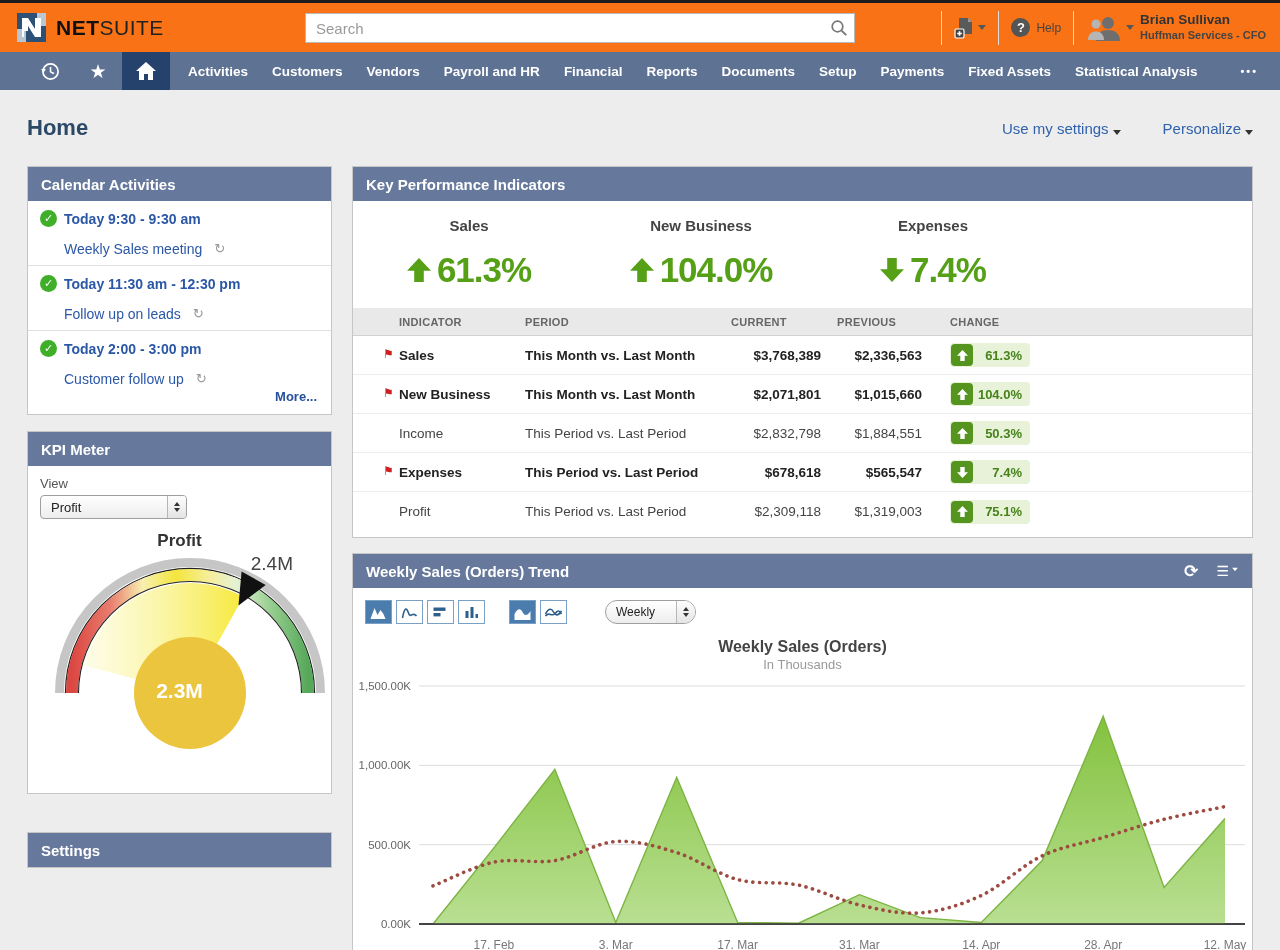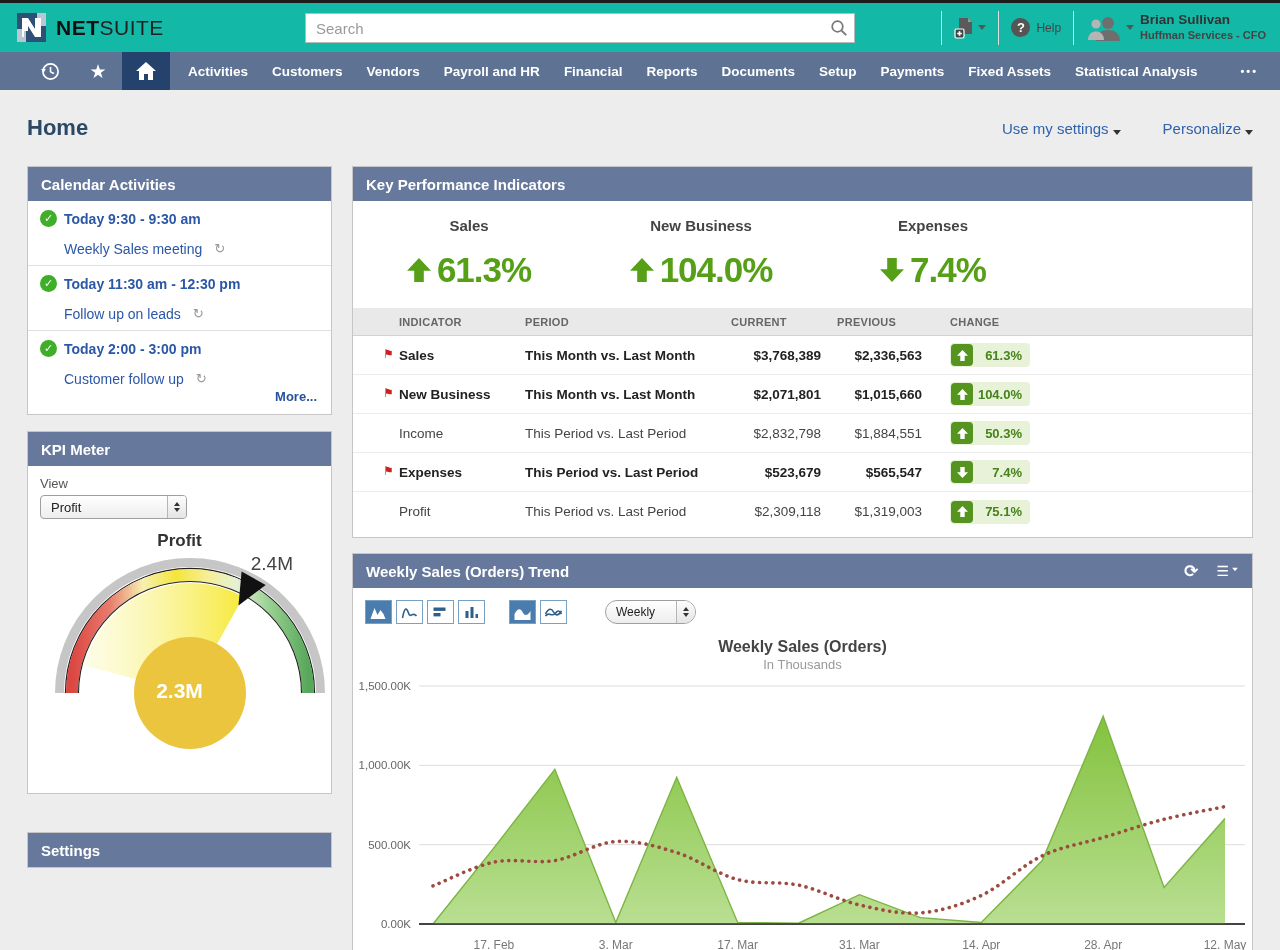--- a/index.html
+++ b/index.html
@@ -2,21 +2,21 @@
 <html><head>
 <meta charset="utf-8">
 <style>
   * { margin:0; padding:0; box-sizing:border-box; }
   html,body { background:#ededed; }
   body { font-family:"Liberation Sans","DejaVu Sans",sans-serif; }
   #app { position:relative; width:1280px; height:950px; background:#ededed; overflow:hidden; }
 
   
   .topstrip { height:3px; background:#1c1c1c; }
-  .hdr { height:49px; background:#14b8a6; display:flex; align-items:center; position:relative; }
+  .hdr { height:49px; background:#f97316; display:flex; align-items:center; position:relative; }
   .brand { display:flex; align-items:center; gap:9px; padding-left:16px; width:290px; }
   .brand-name { font-size:21px; letter-spacing:.5px; color:#111; }
   .brand-name b { font-weight:bold; }
   .brand-name span.lt { font-weight:normal; color:#222; }
   .searchbox { position:absolute; left:305px; top:10px; width:550px; height:30px; border:1px solid #b9b9b9; background:#fff; display:flex; align-items:center; }
   .searchbox input { flex:1; border:none; outline:none; font-size:15px; color:#444; padding:0 10px; font-family:inherit; background:transparent; }
   .searchbox input::placeholder { color:#9a9a9a; }
   .search-mag { width:30px; display:flex; justify-content:center; }
   .hdr-right { position:absolute; right:0; top:0; height:49px; display:flex; align-items:center; }
   .vdiv { width:1px; height:34px; background:#ddd; margin:0 12px; }
@@ -429,21 +429,21 @@
                       <path d="M8 0 L16 8.5 H11.2 V16 H4.8 V8.5 H0 Z"></path>
                     </svg>
                   </span>
                   <span class="chgtxt">50.3%</span>
                 </span></div>
           </div>
 
           <div class="t-row bold">
             <div class="c-ind"><span class="flag">⚑</span><span>Expenses</span></div>
             <div class="c-per">This Period vs. Last Period</div>
-            <div class="c-cur">$523,679</div>
+            <div class="c-cur">$678,618</div>
             <div class="c-prev">$565,547</div>
             <div class="c-chg"><span class="chgpill dir-down">
                   <span class="chgsq">
                     <svg class="dirsvg" width="11" height="11" viewBox="0 0 16 16" fill="#fff">
                       <path d="M8 0 L16 8.5 H11.2 V16 H4.8 V8.5 H0 Z"></path>
                     </svg>
                   </span>
                   <span class="chgtxt">7.4%</span>
                 </span></div>
           </div>

